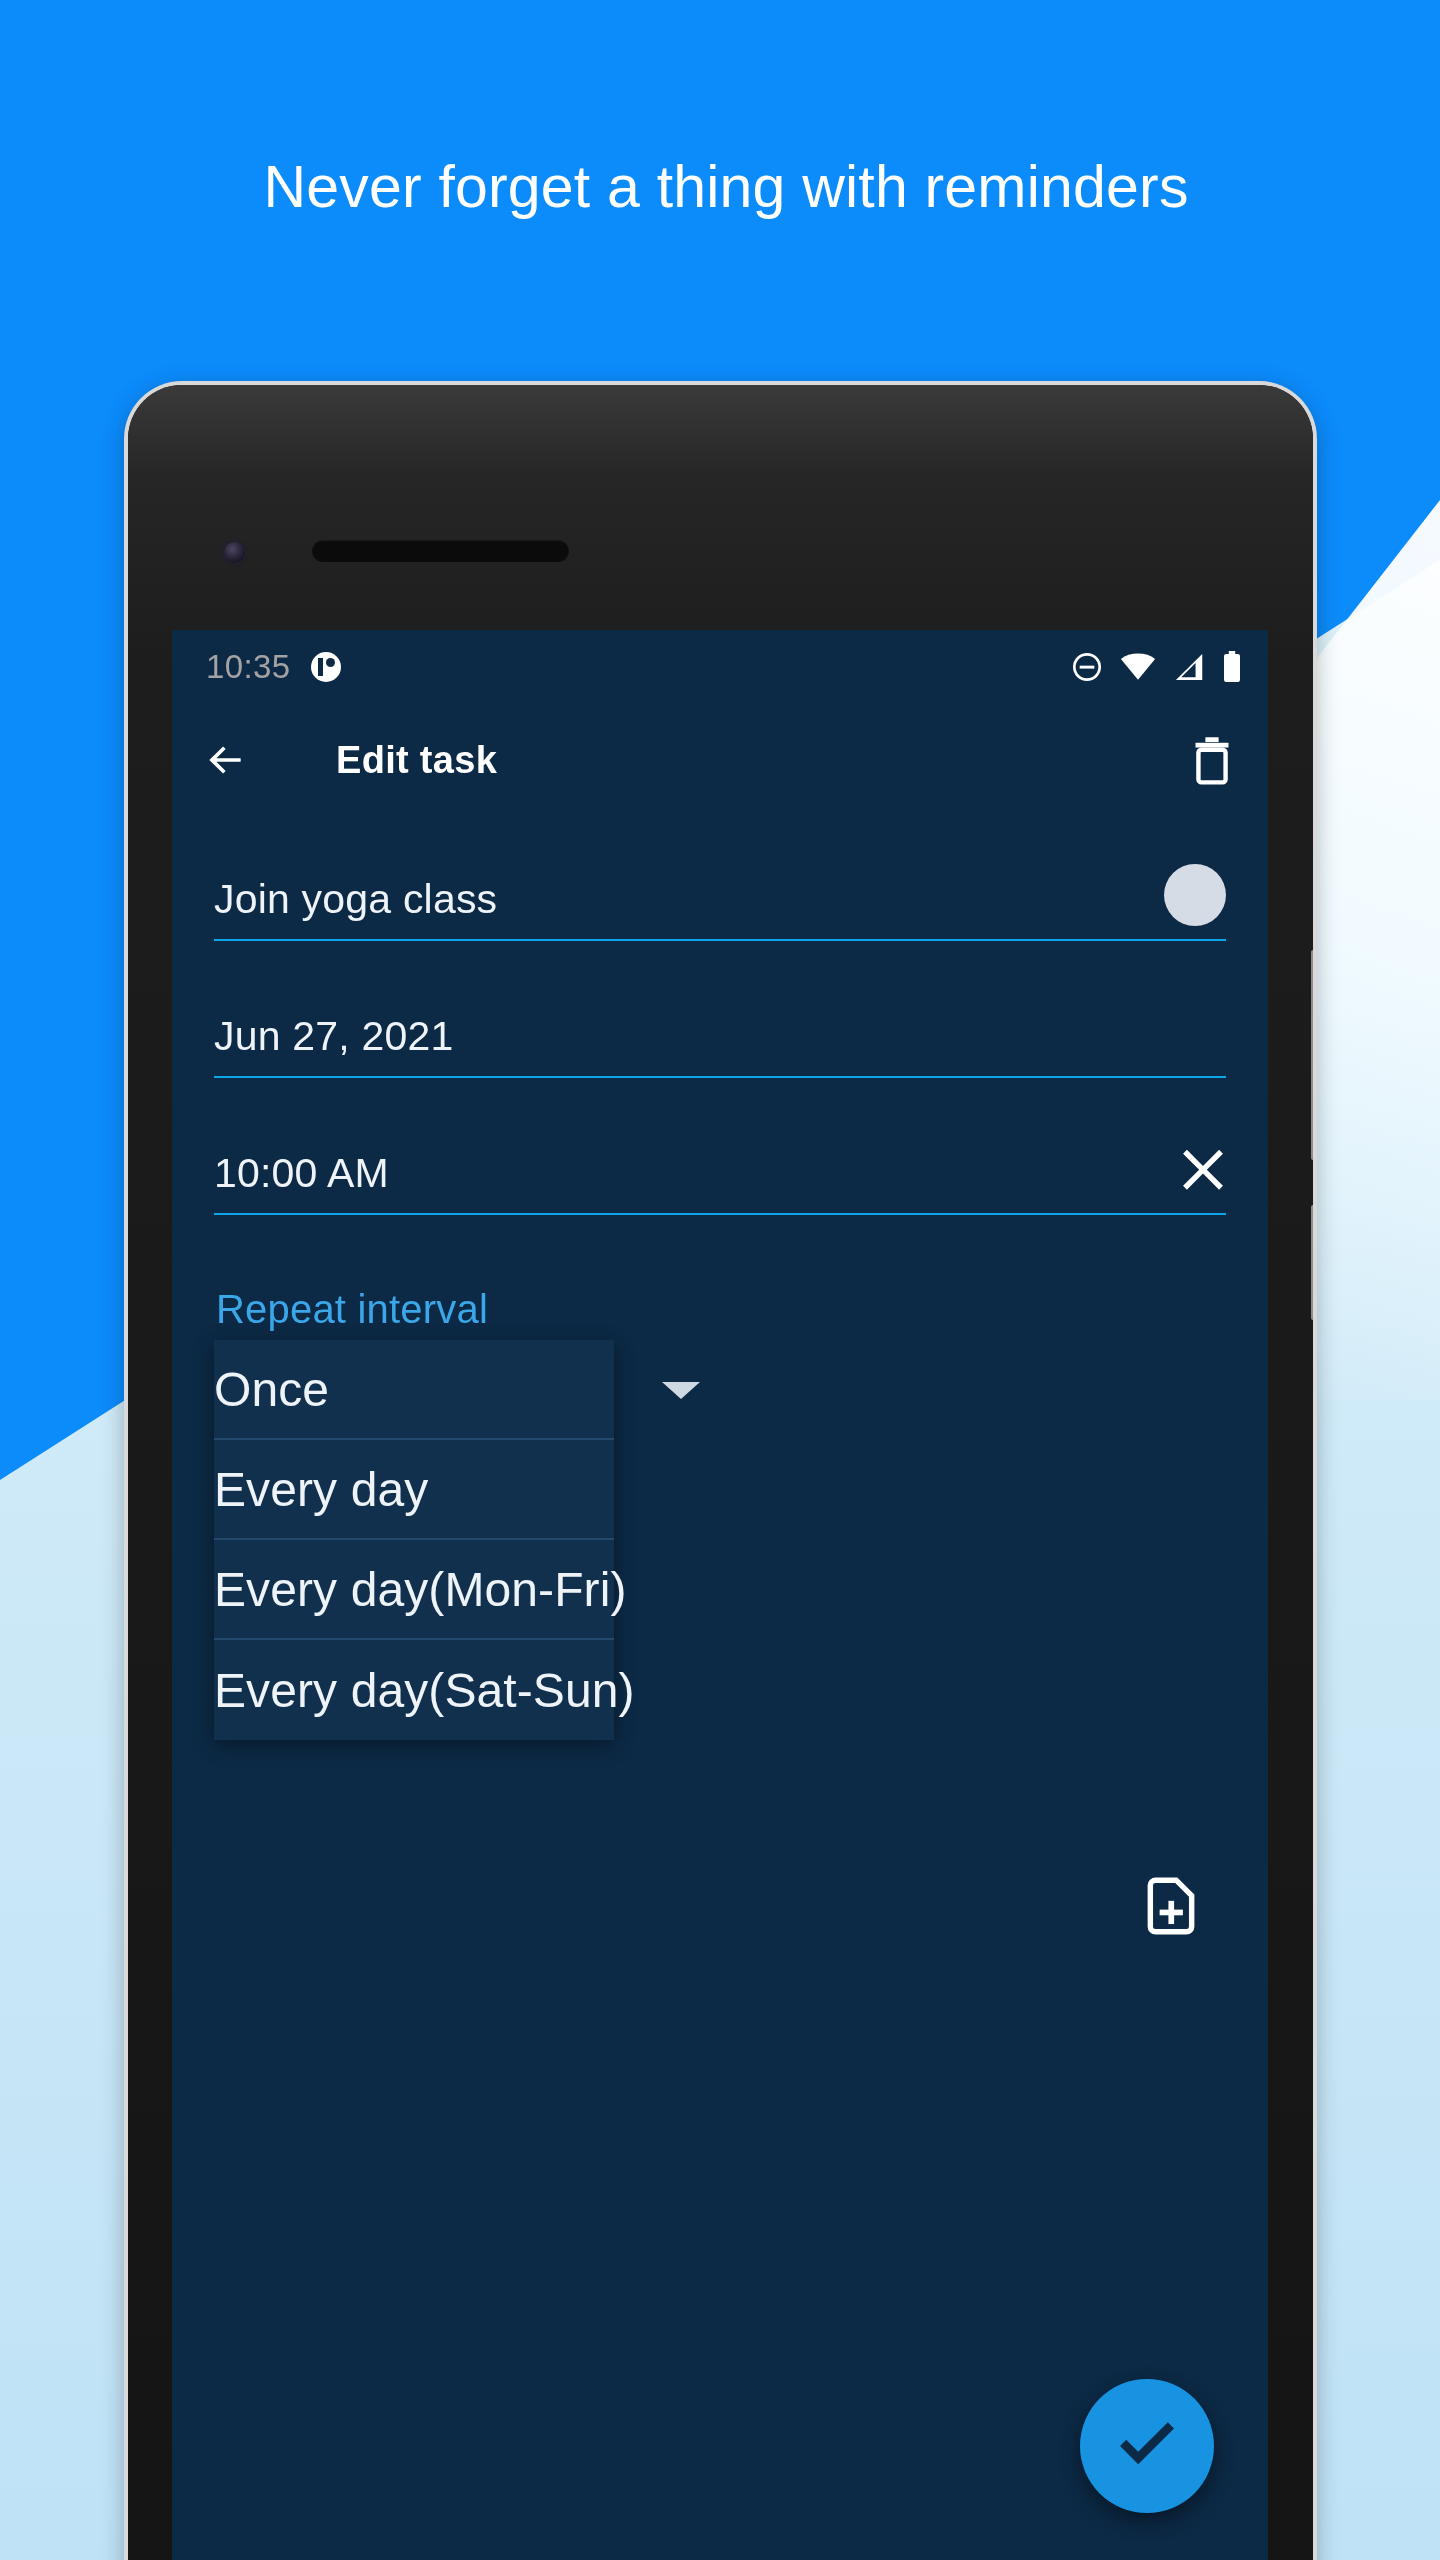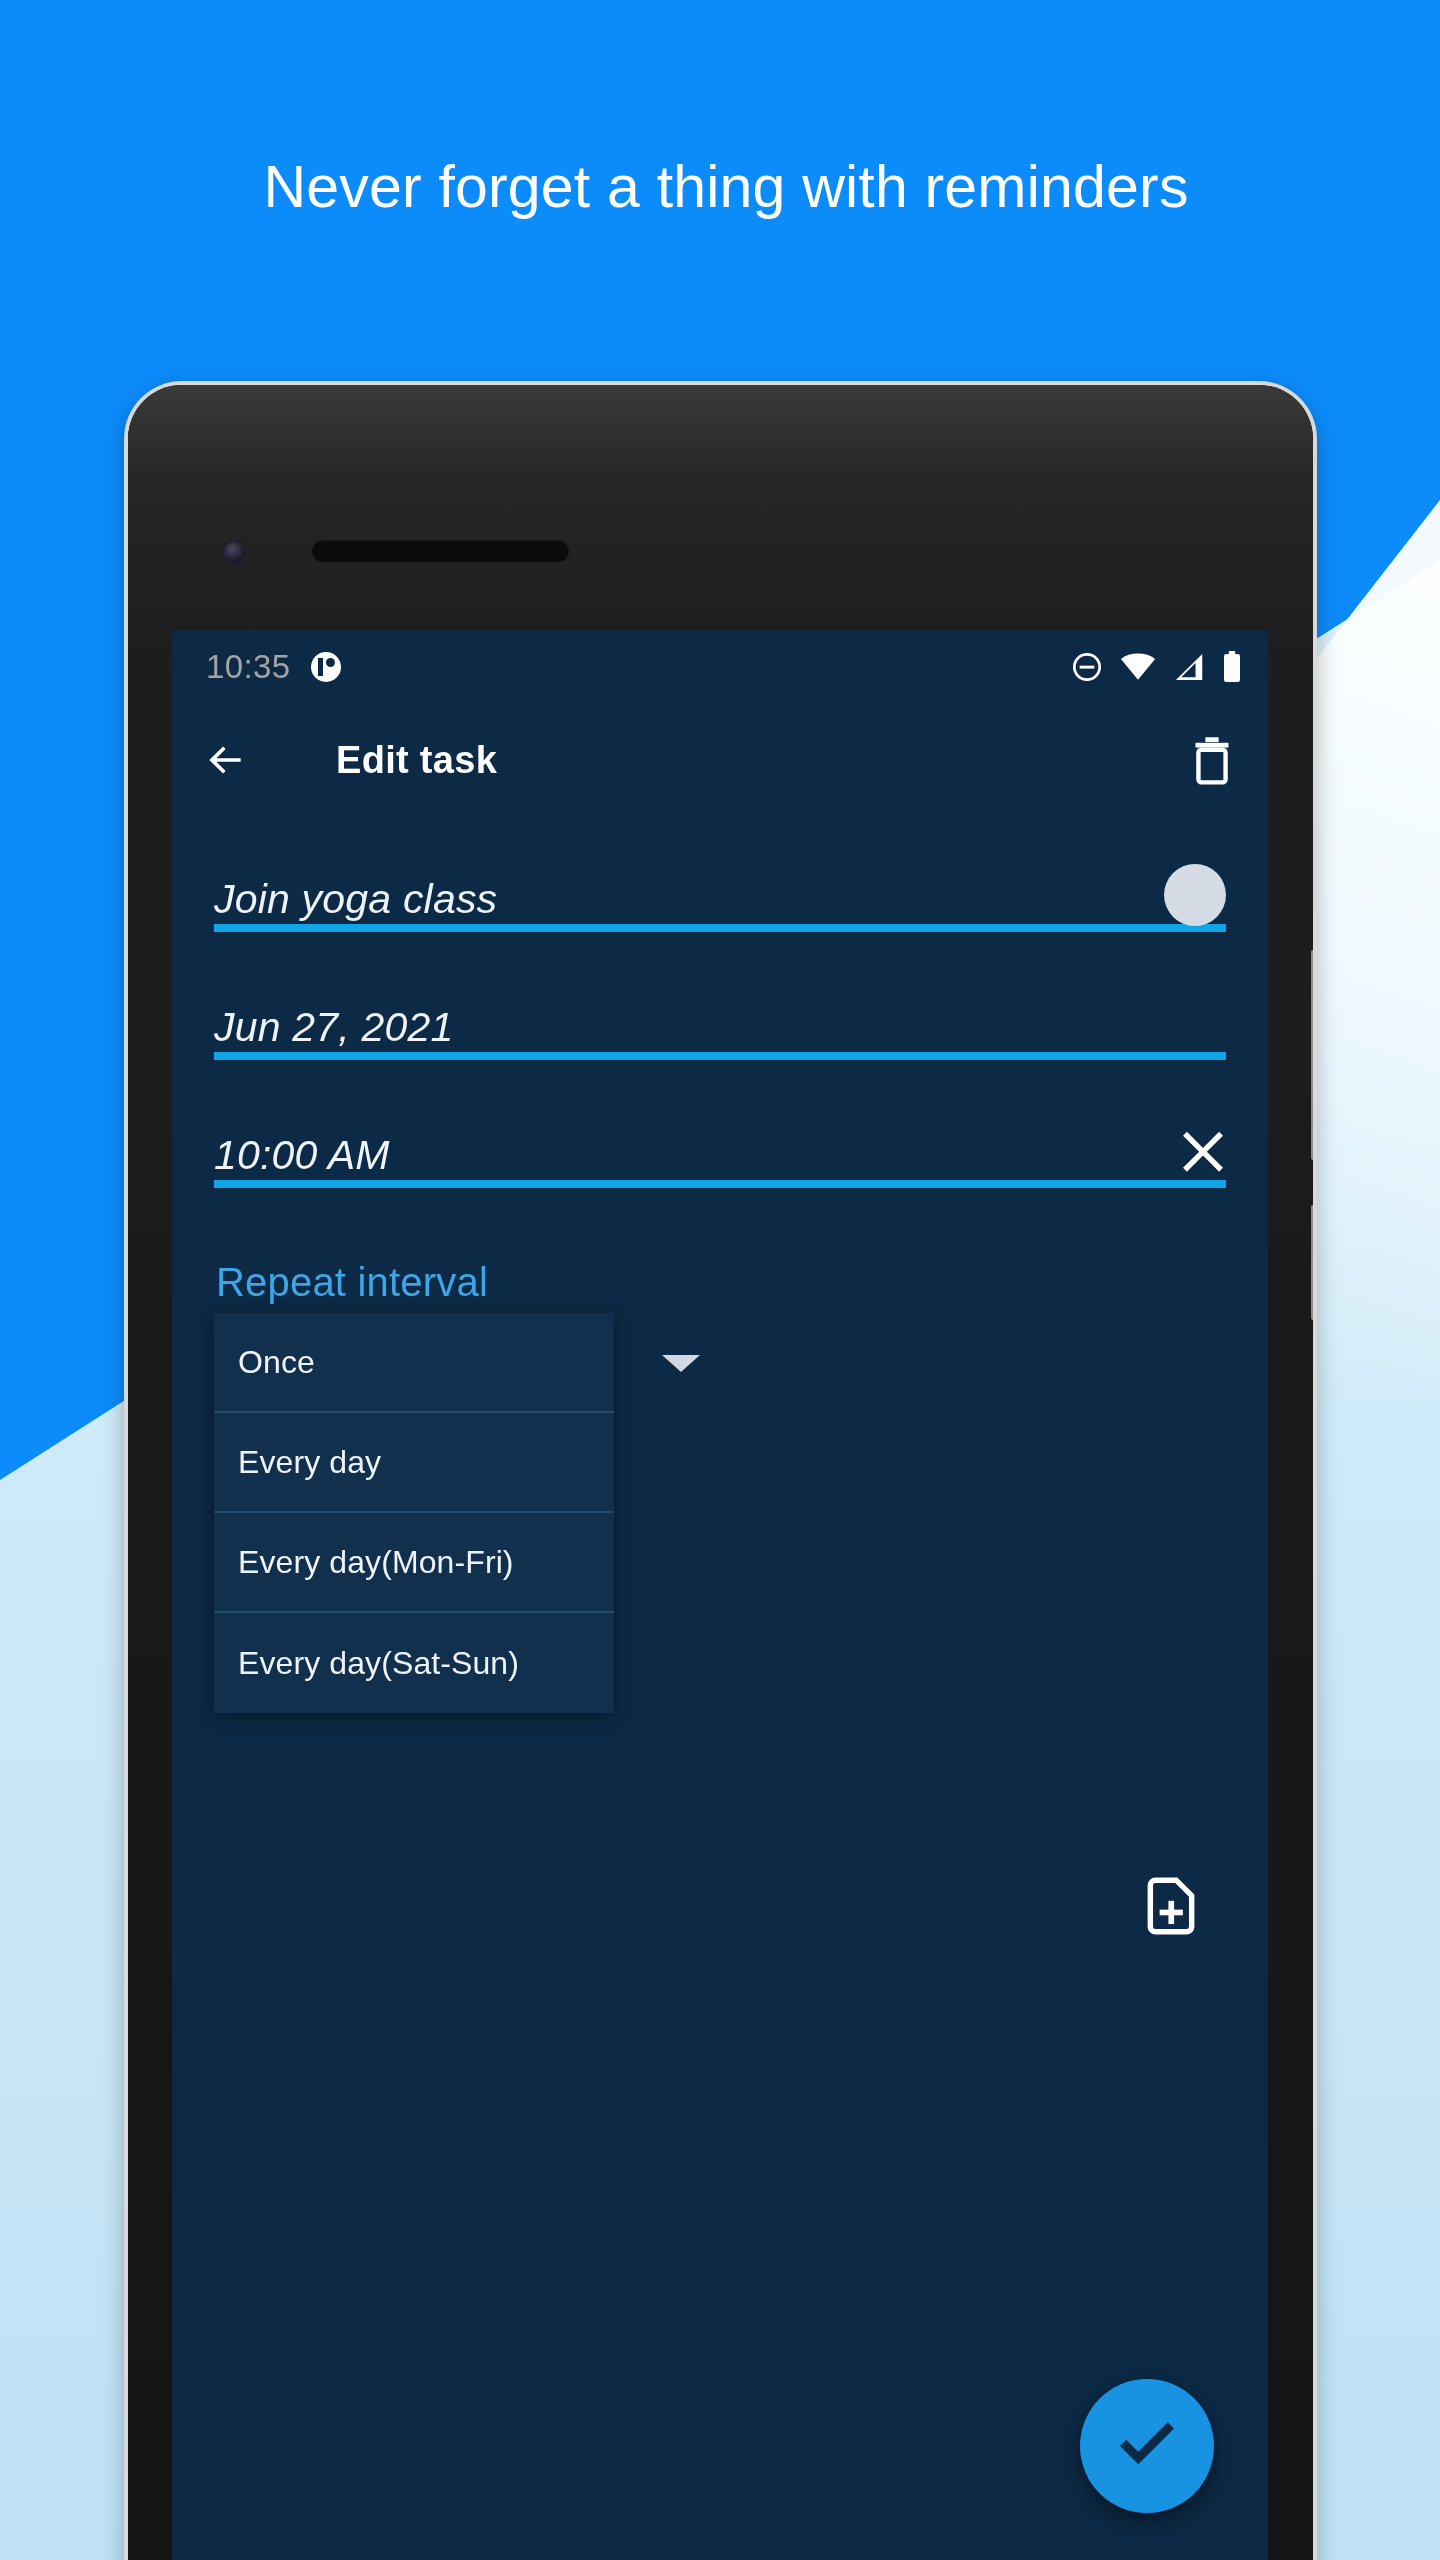--- a/index.html
+++ b/index.html
@@ -176,24 +176,23 @@
   }
 
   
   #form-area {
     padding: 0 42px 0 42px;
   }
   .field-row {
     position: relative;
     display: flex;
     align-items: flex-end;
-    border-bottom: 8px solid #0ea5e9;
-    padding-bottom: 4px;
+    border-bottom: 2px solid #0ea5e9;
+    padding-bottom: 19px;
     min-height: 74px;
-    font-style: italic;
   }
   .field-value {
     color: #eef3f8;
     font-size: 41px;
     letter-spacing: .2px;
     flex: 1;
     line-height: 1;
   }
   #title-row { margin-top: 30px; }
   #color-swatch {
@@ -226,24 +225,23 @@
   #dropdown-panel {
     position: relative;
     width: 400px;
     background: #11304e;
     box-shadow: 0 5px 18px rgba(0,0,0,.38);
   }
   .dropdown-item {
     height: 100px;
     display: flex;
     align-items: center;
-    padding-left: 24px;
     box-sizing: border-box;
     color: #eef3f8;
-    font-size: 32px;
+    font-size: 48px;
     letter-spacing: .1px;
     border-bottom: 2px solid #234a6c;
     white-space: nowrap;
   }
   .dropdown-item.selected { border-bottom-color: #3f6party; }
   .dropdown-item:last-child { border-bottom: none; }
   #spinner-caret {
     margin-left: 48px;
     margin-top: 42px;
     width: 0; height: 0;

